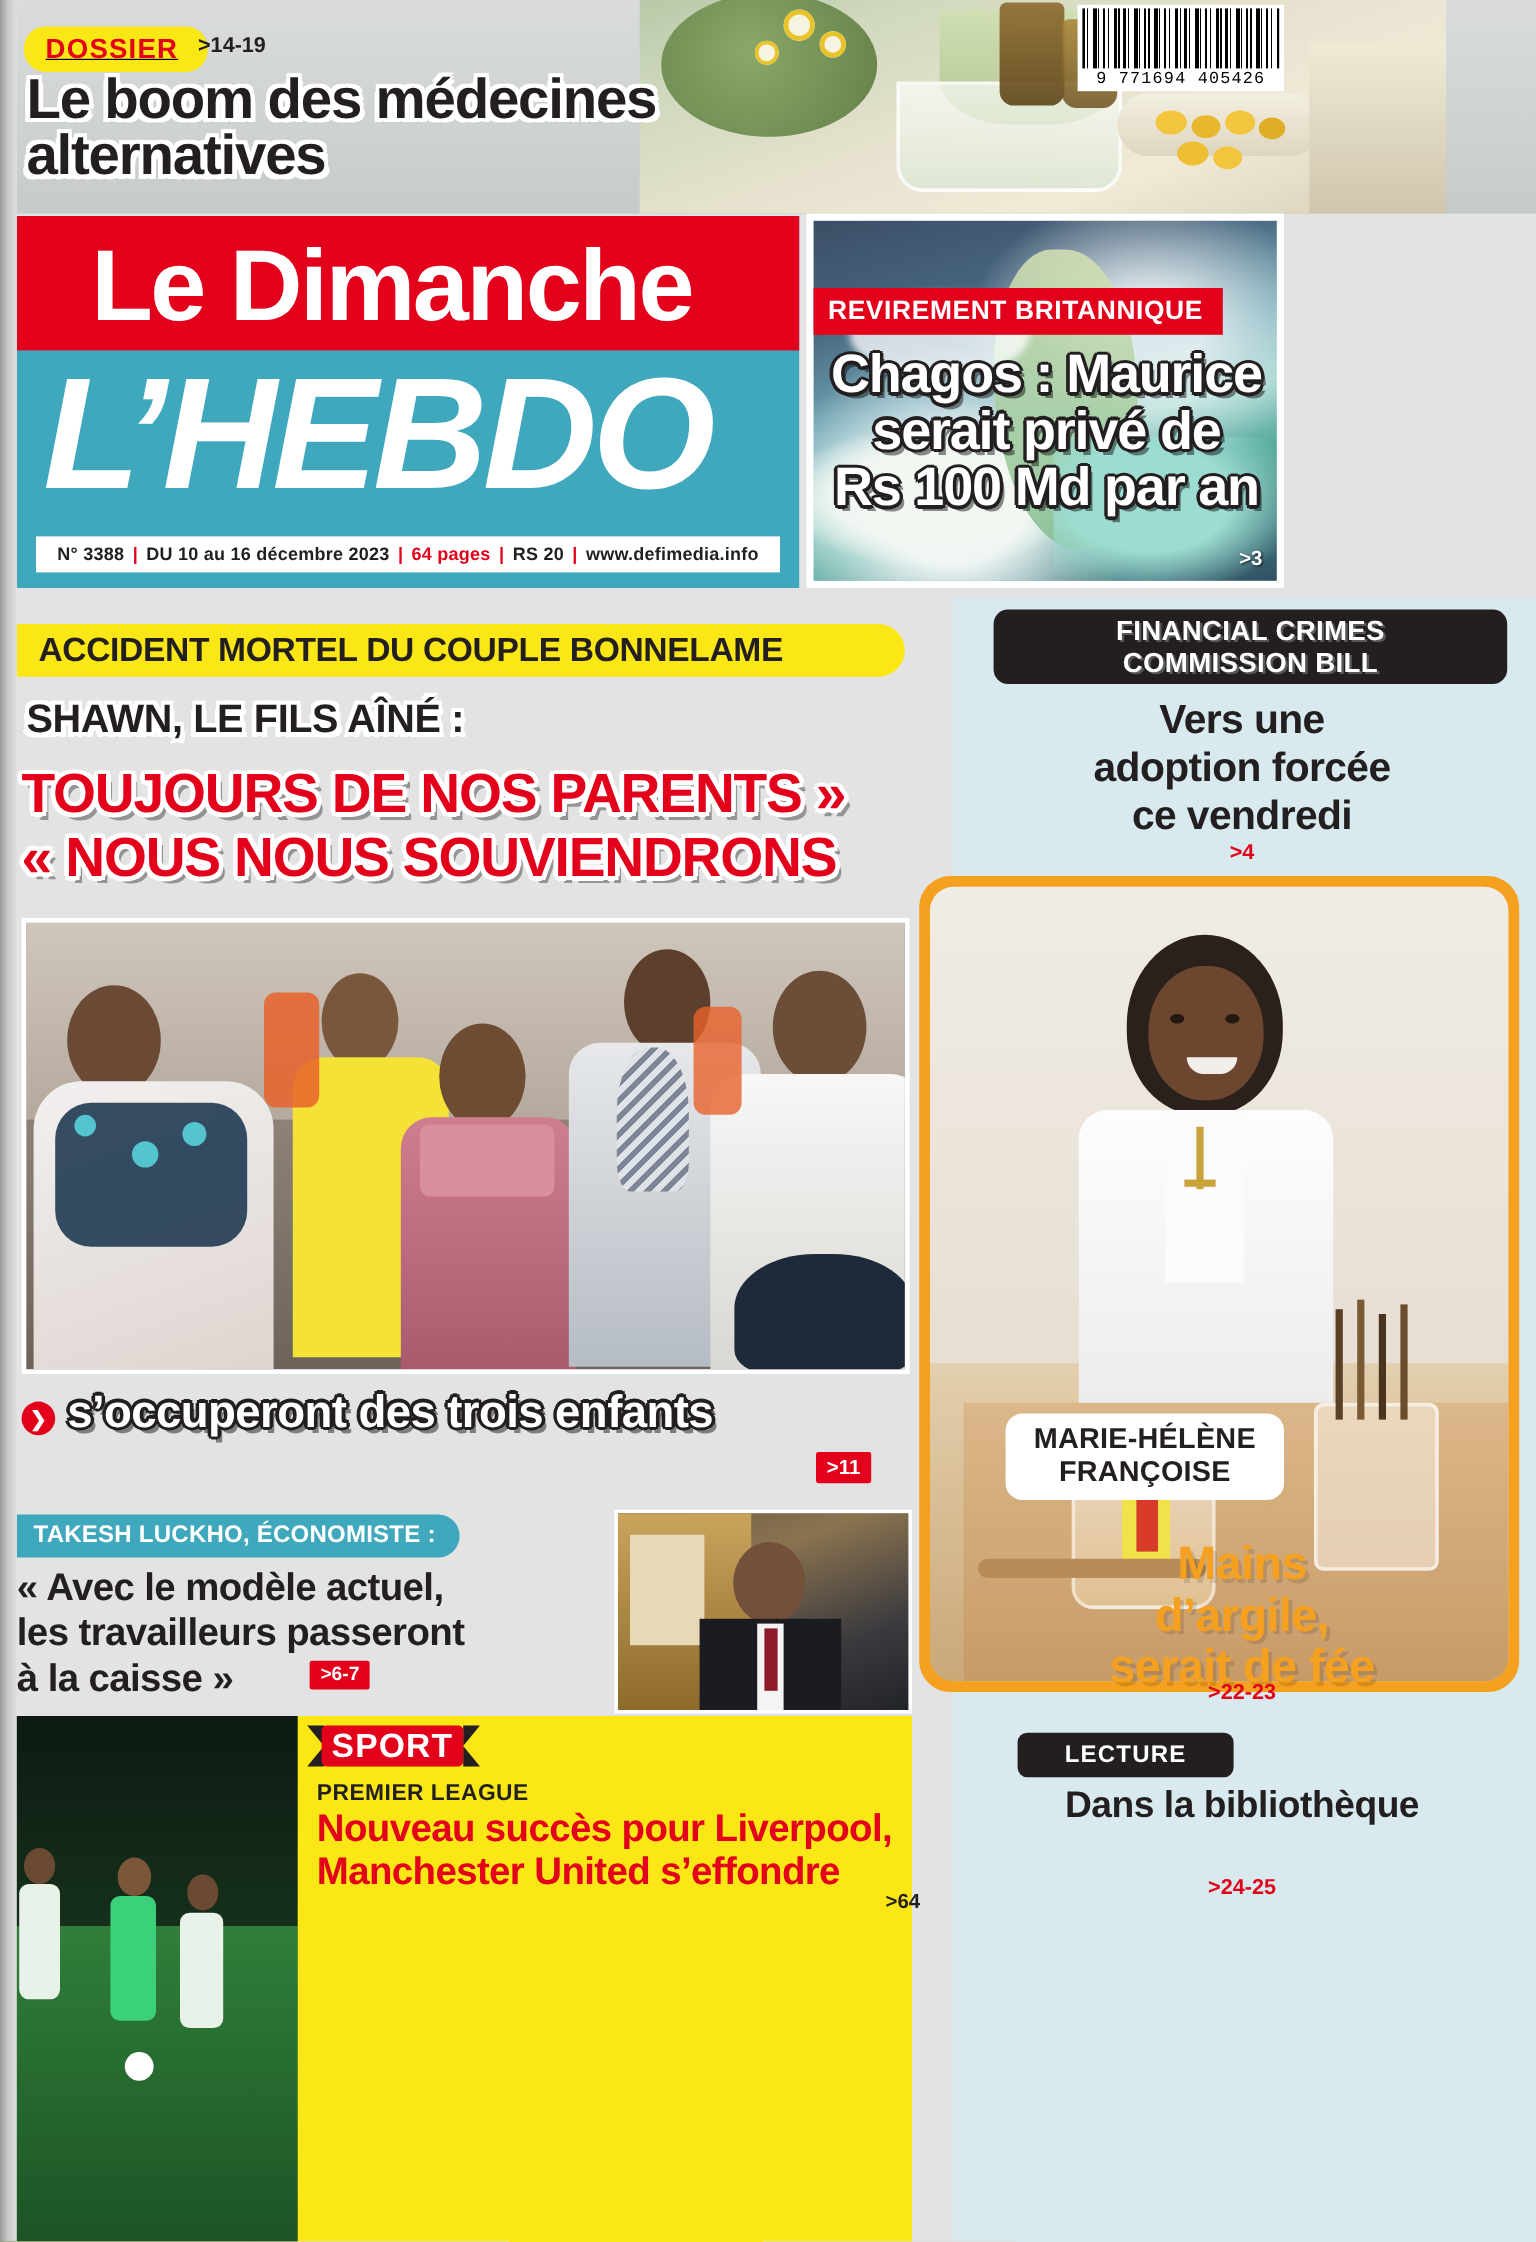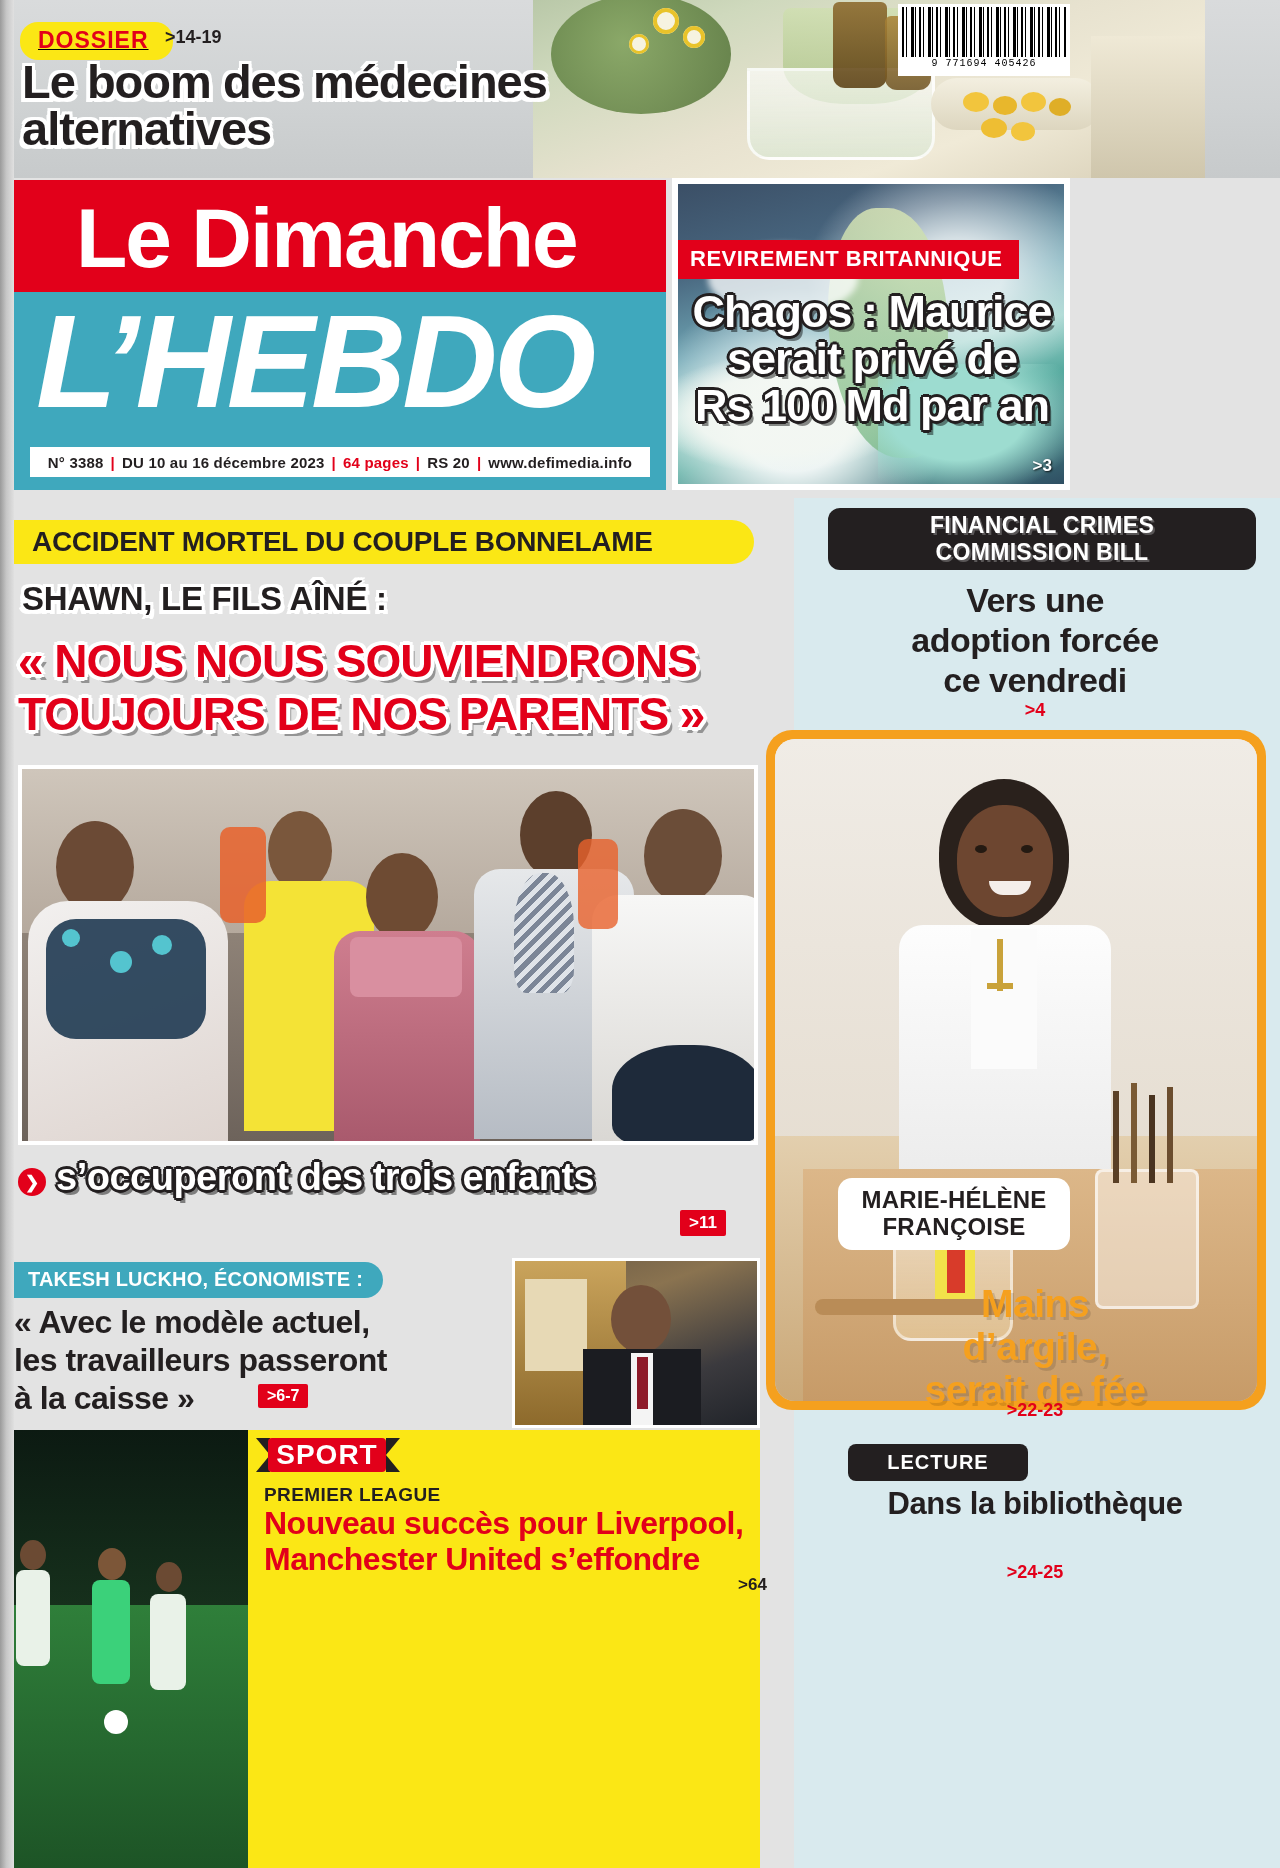--- a/index.html
+++ b/index.html
@@ -64,21 +64,21 @@
     font-size:15px; font-weight:bold; color:#231f20; letter-spacing:.2px; }
   #mast-info .sep { color:#e2001a; font-weight:bold; }
   #mast-info .red { color:#e2001a; }
 
   
   #barcode { left:898px; top:4px; width:172px; height:72px; background:#fff; padding:3px 4px 0 4px; }
   #barcode .bars { width:100%; height:50px;
     background:
       repeating-linear-gradient(90deg,#000 0 2px,#fff 2px 4px,#000 4px 5px,#fff 5px 9px,
       #000 9px 12px,#fff 12px 13px,#000 13px 14px,#fff 14px 17px); }
-  #barcode .num { text-align:center; font-family:"Liberation Mono", monospace; font-size:10px;
+  #barcode .num { text-align:center; font-family:"Liberation Mono", monospace; font-size:14px;
     letter-spacing:1px; margin-top:1px; }
 
   
   #chagos { left:672px; top:178px; width:398px; height:312px; background:#fff; padding:6px; }
   #chagos-img { width:100%; height:100%;
     background:
       radial-gradient(ellipse at 30% 80%, rgba(255,255,255,.9) 0 14%, rgba(255,255,255,0) 40%),
       radial-gradient(ellipse at 72% 30%, rgba(255,255,255,.75) 0 12%, rgba(255,255,255,0) 38%),
       linear-gradient(165deg,#3b4f66 0%,#47647d 22%,#6fa6b4 44%,#9fd3cd 58%,#55a99e 72%,#2f4f63 100%);
     position:relative; overflow:hidden; }
@@ -263,22 +263,22 @@
     </div>
   </div>
 
   <div class="abs" id="accident-bar">
     <span>ACCIDENT MORTEL DU COUPLE BONNELAME</span>
   </div>
 
   <div class="abs outline-w" id="shawn-kicker">SHAWN, LE FILS AÎNÉ :</div>
 
   <div class="abs outline-red" id="main-quote">
+    <div>TOUJOURS DE NOS PARENTS »</div>
     <div>« NOUS NOUS SOUVIENDRONS</div>
-    <div>TOUJOURS DE NOS PARENTS »</div>
   </div>
 
   <div class="abs" id="main-photo">
     <div id="main-photo-inner">
       <div class="abs" style="left:0;top:0;width:100%;height:46%;background:linear-gradient(180deg,#cfc6bb,#b4a89c);"></div>
       <div class="abs" style="left:0;top:44%;width:100%;height:56%;background:linear-gradient(180deg,#8e8277,#6d635b);"></div>
 
       <div class="mp" style="left:34px;top:52px;width:78px;height:92px;border-radius:50%;background:#6b4a35;"></div>
       <div class="mp" style="left:6px;top:132px;width:200px;height:250px;border-radius:40px 40px 0 0;background:linear-gradient(160deg,#f2f0ef,#ded4cf);"></div>
       <div class="mp" style="left:24px;top:150px;width:160px;height:120px;border-radius:30px;background:#1f3a52;opacity:.9;"></div>

